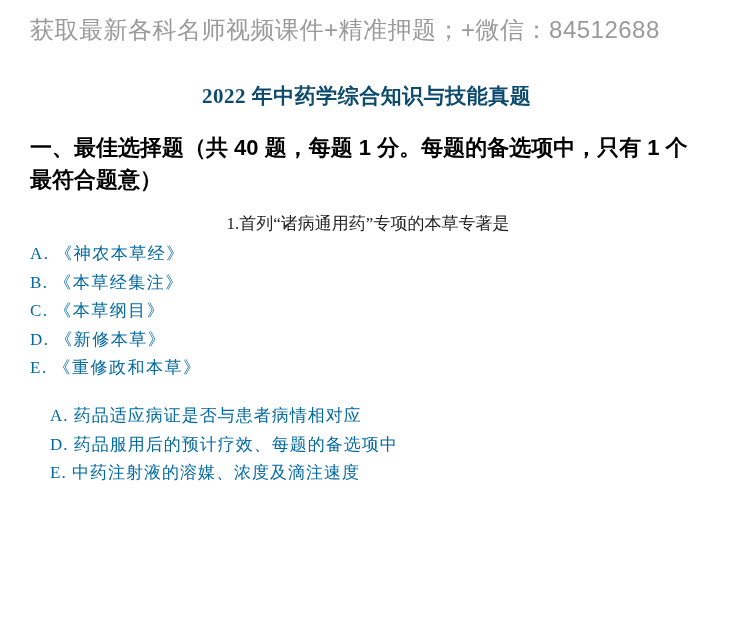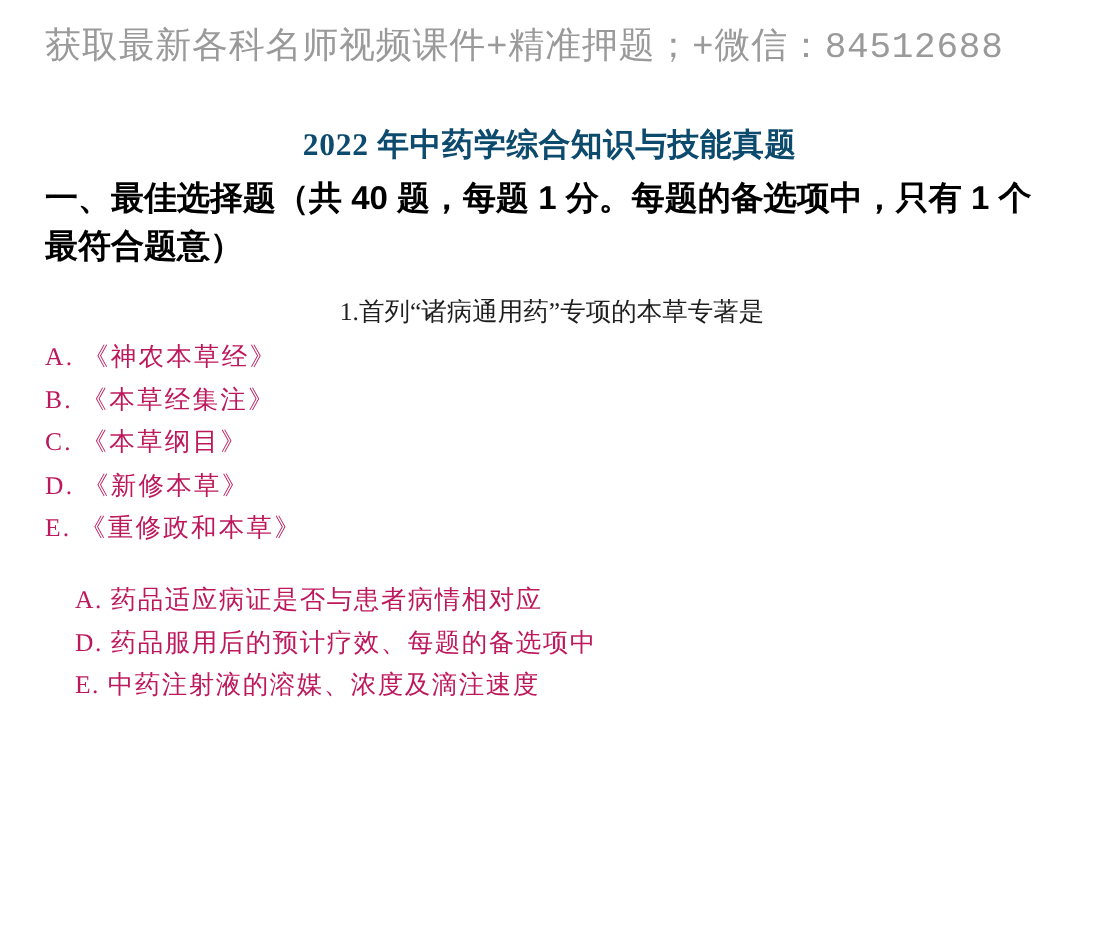--- a/index.html
+++ b/index.html
@@ -12,36 +12,36 @@
     width: 731px;
     height: 622px;
     background: #ffffff;
     overflow: hidden;
     font-family: "Liberation Serif", "DejaVu Serif", serif;
     color: #1f1f1f;
     box-sizing: border-box;
     padding: 14px 28px 0 30px;
   }
   .watermark {
-    font-family: Liberation Mono, monospace;
+    font-family: Liberation Sans, sans-serif;
     font-size: 24px;
     color: #9a9a9a;
     letter-spacing: 0.5px;
     white-space: nowrap;
   }
   .doc-title {
     margin-top: 36px;
     text-align: center;
     font-size: 21px;
     font-weight: 700;
     color: #0c4a6e;
     letter-spacing: 0.5px;
   }
   .section-heading {
-    margin-top: 6px;
+    margin-top: 22px;
     width: 676px;
     font-family: "Liberation Sans", "DejaVu Sans", sans-serif;
     font-size: 22px;
     line-height: 32px;
     font-weight: 700;
     color: #000000;
   }
   .question {
     width: 676px;
   }
@@ -54,21 +54,21 @@
     text-align: center;
   }
   .options {
     margin-top: 8px;
   }
   .option {
     font-size: 17px;
     line-height: 17px;
     height: 17px;
     margin-bottom: 11.5px;
-    color: #be185d;
+    color: #0369a1;
     white-space: nowrap;
   }
   .q1 .option { letter-spacing: 1.5px; }
   .q2 .option { letter-spacing: 1px; margin-left: 20px; }
 </style>
 </head>
 <body>
 
 <div class="page">
 

